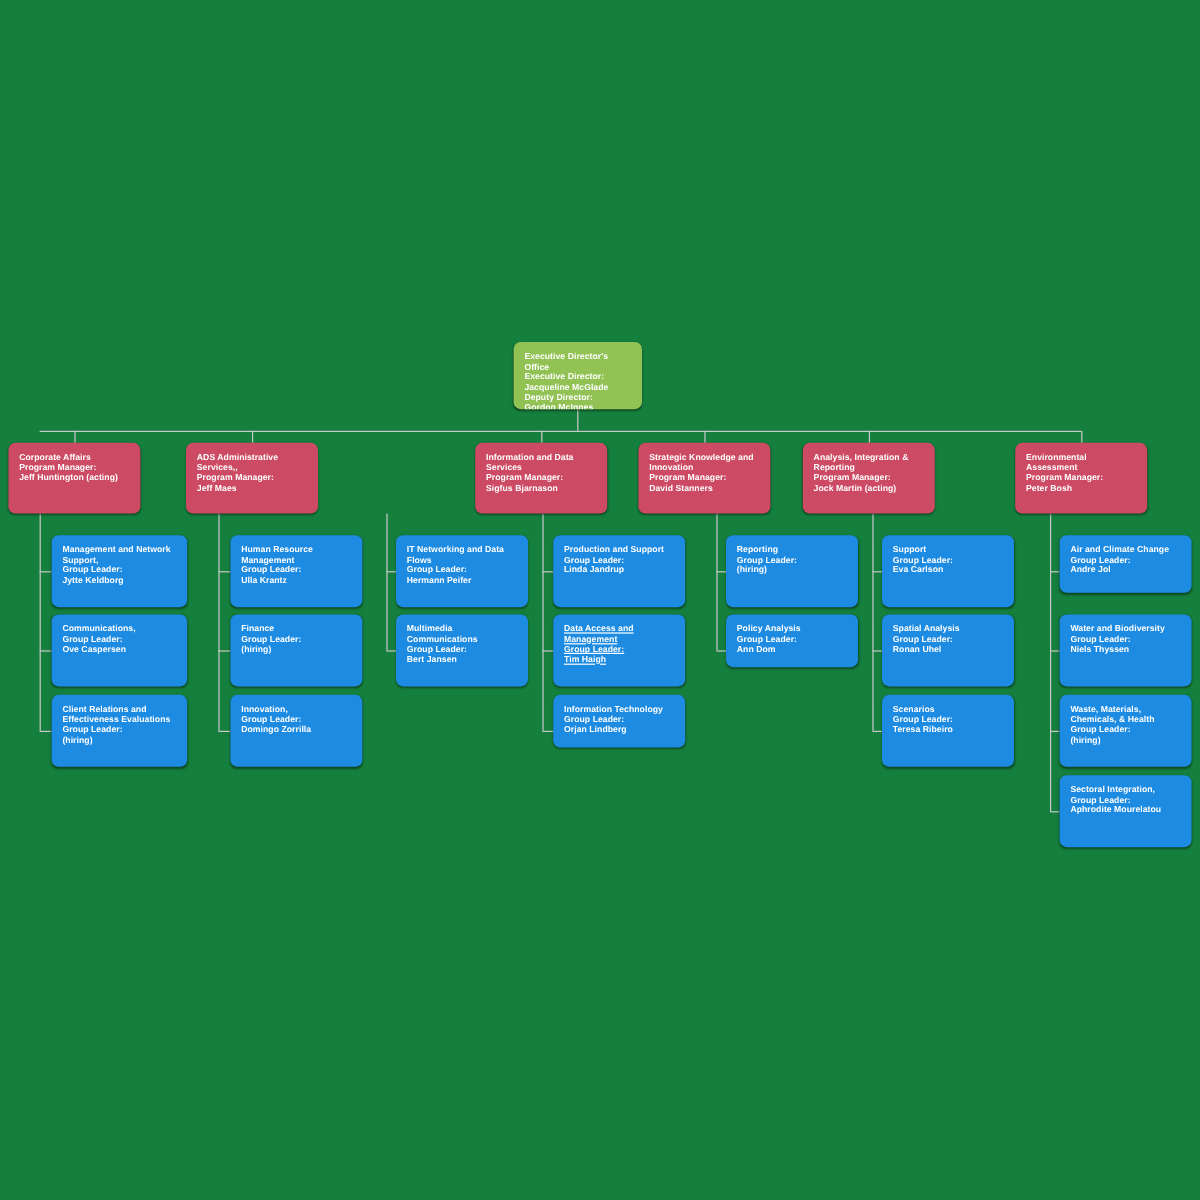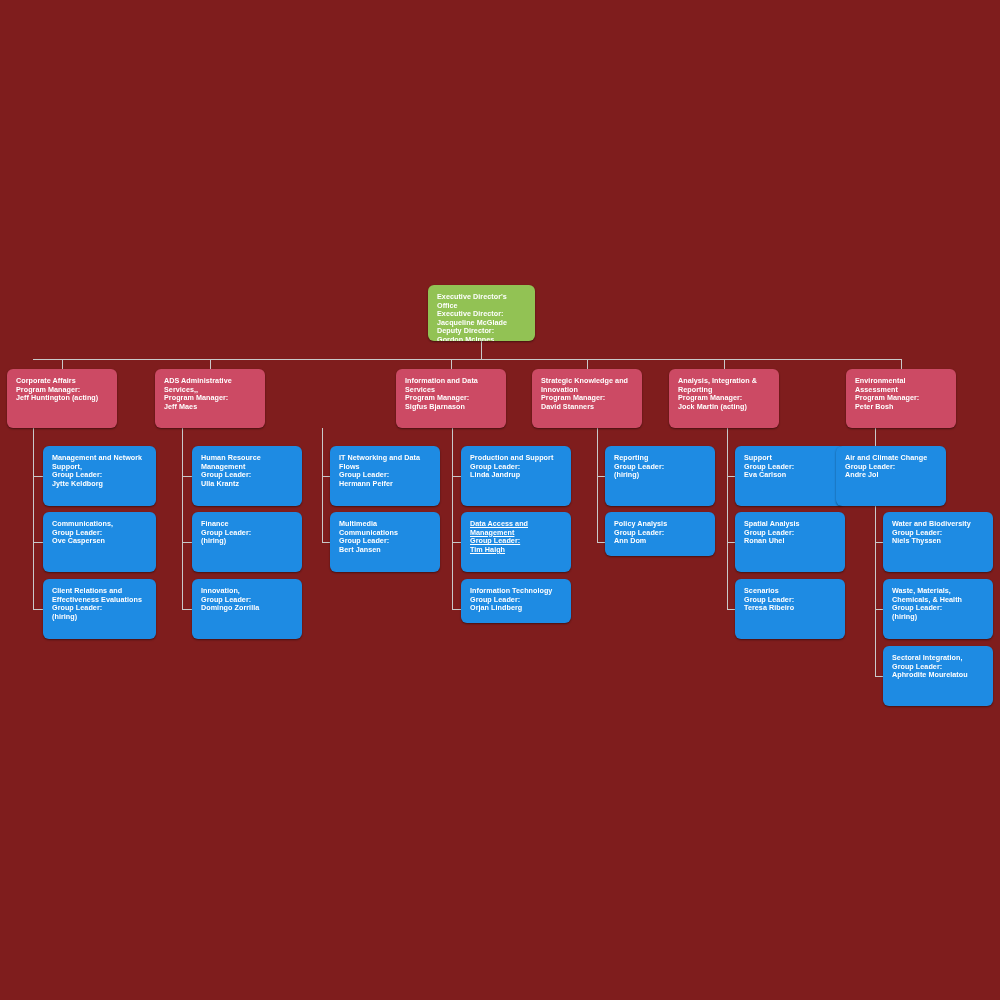--- a/index.html
+++ b/index.html
@@ -5,21 +5,21 @@
 <style>
   html, body {
     margin: 0;
     padding: 0;
     background: #000000;
   }
   #canvas {
     position: relative;
     width: 1000px;
     height: 1000px;
-    background: #7f1d1d;
+    background: #15803d;
     font-family: "Liberation Sans", sans-serif;
     overflow: hidden;
   }
   .node {
     position: absolute;
     box-sizing: border-box;
     border-radius: 6px;
     padding: 8px 9px 6px 9px;
     color: #ffffff;
     font-size: 7.2px;
@@ -209,21 +209,21 @@
       <div class="node node-leaf" style="left: 735px; top: 579px; width: 110px; height: 60px;">
         <span class="line">Scenarios</span>
         <span class="line">Group Leader:</span>
         <span class="line">Teresa Ribeiro</span>
       </div>
       <div class="node node-div" style="left: 846px; top: 369px; width: 110px; height: 59px;">
         <span class="line">Environmental Assessment</span>
         <span class="line">Program Manager:</span>
         <span class="line">Peter Bosh</span>
       </div>
-      <div class="node node-leaf" style="left: 836px; top: 446px; width: 110px; height: 60px;">
+      <div class="node node-leaf" style="left: 883px; top: 446px; width: 110px; height: 48px;">
         <span class="line">Air and Climate Change</span>
         <span class="line">Group Leader:</span>
         <span class="line">Andre Jol</span>
       </div>
       <div class="node node-leaf" style="left: 883px; top: 512px; width: 110px; height: 60px;">
         <span class="line">Water and Biodiversity</span>
         <span class="line">Group Leader:</span>
         <span class="line">Niels Thyssen</span>
       </div>
       <div class="node node-leaf" style="left: 883px; top: 579px; width: 110px; height: 60px;">

